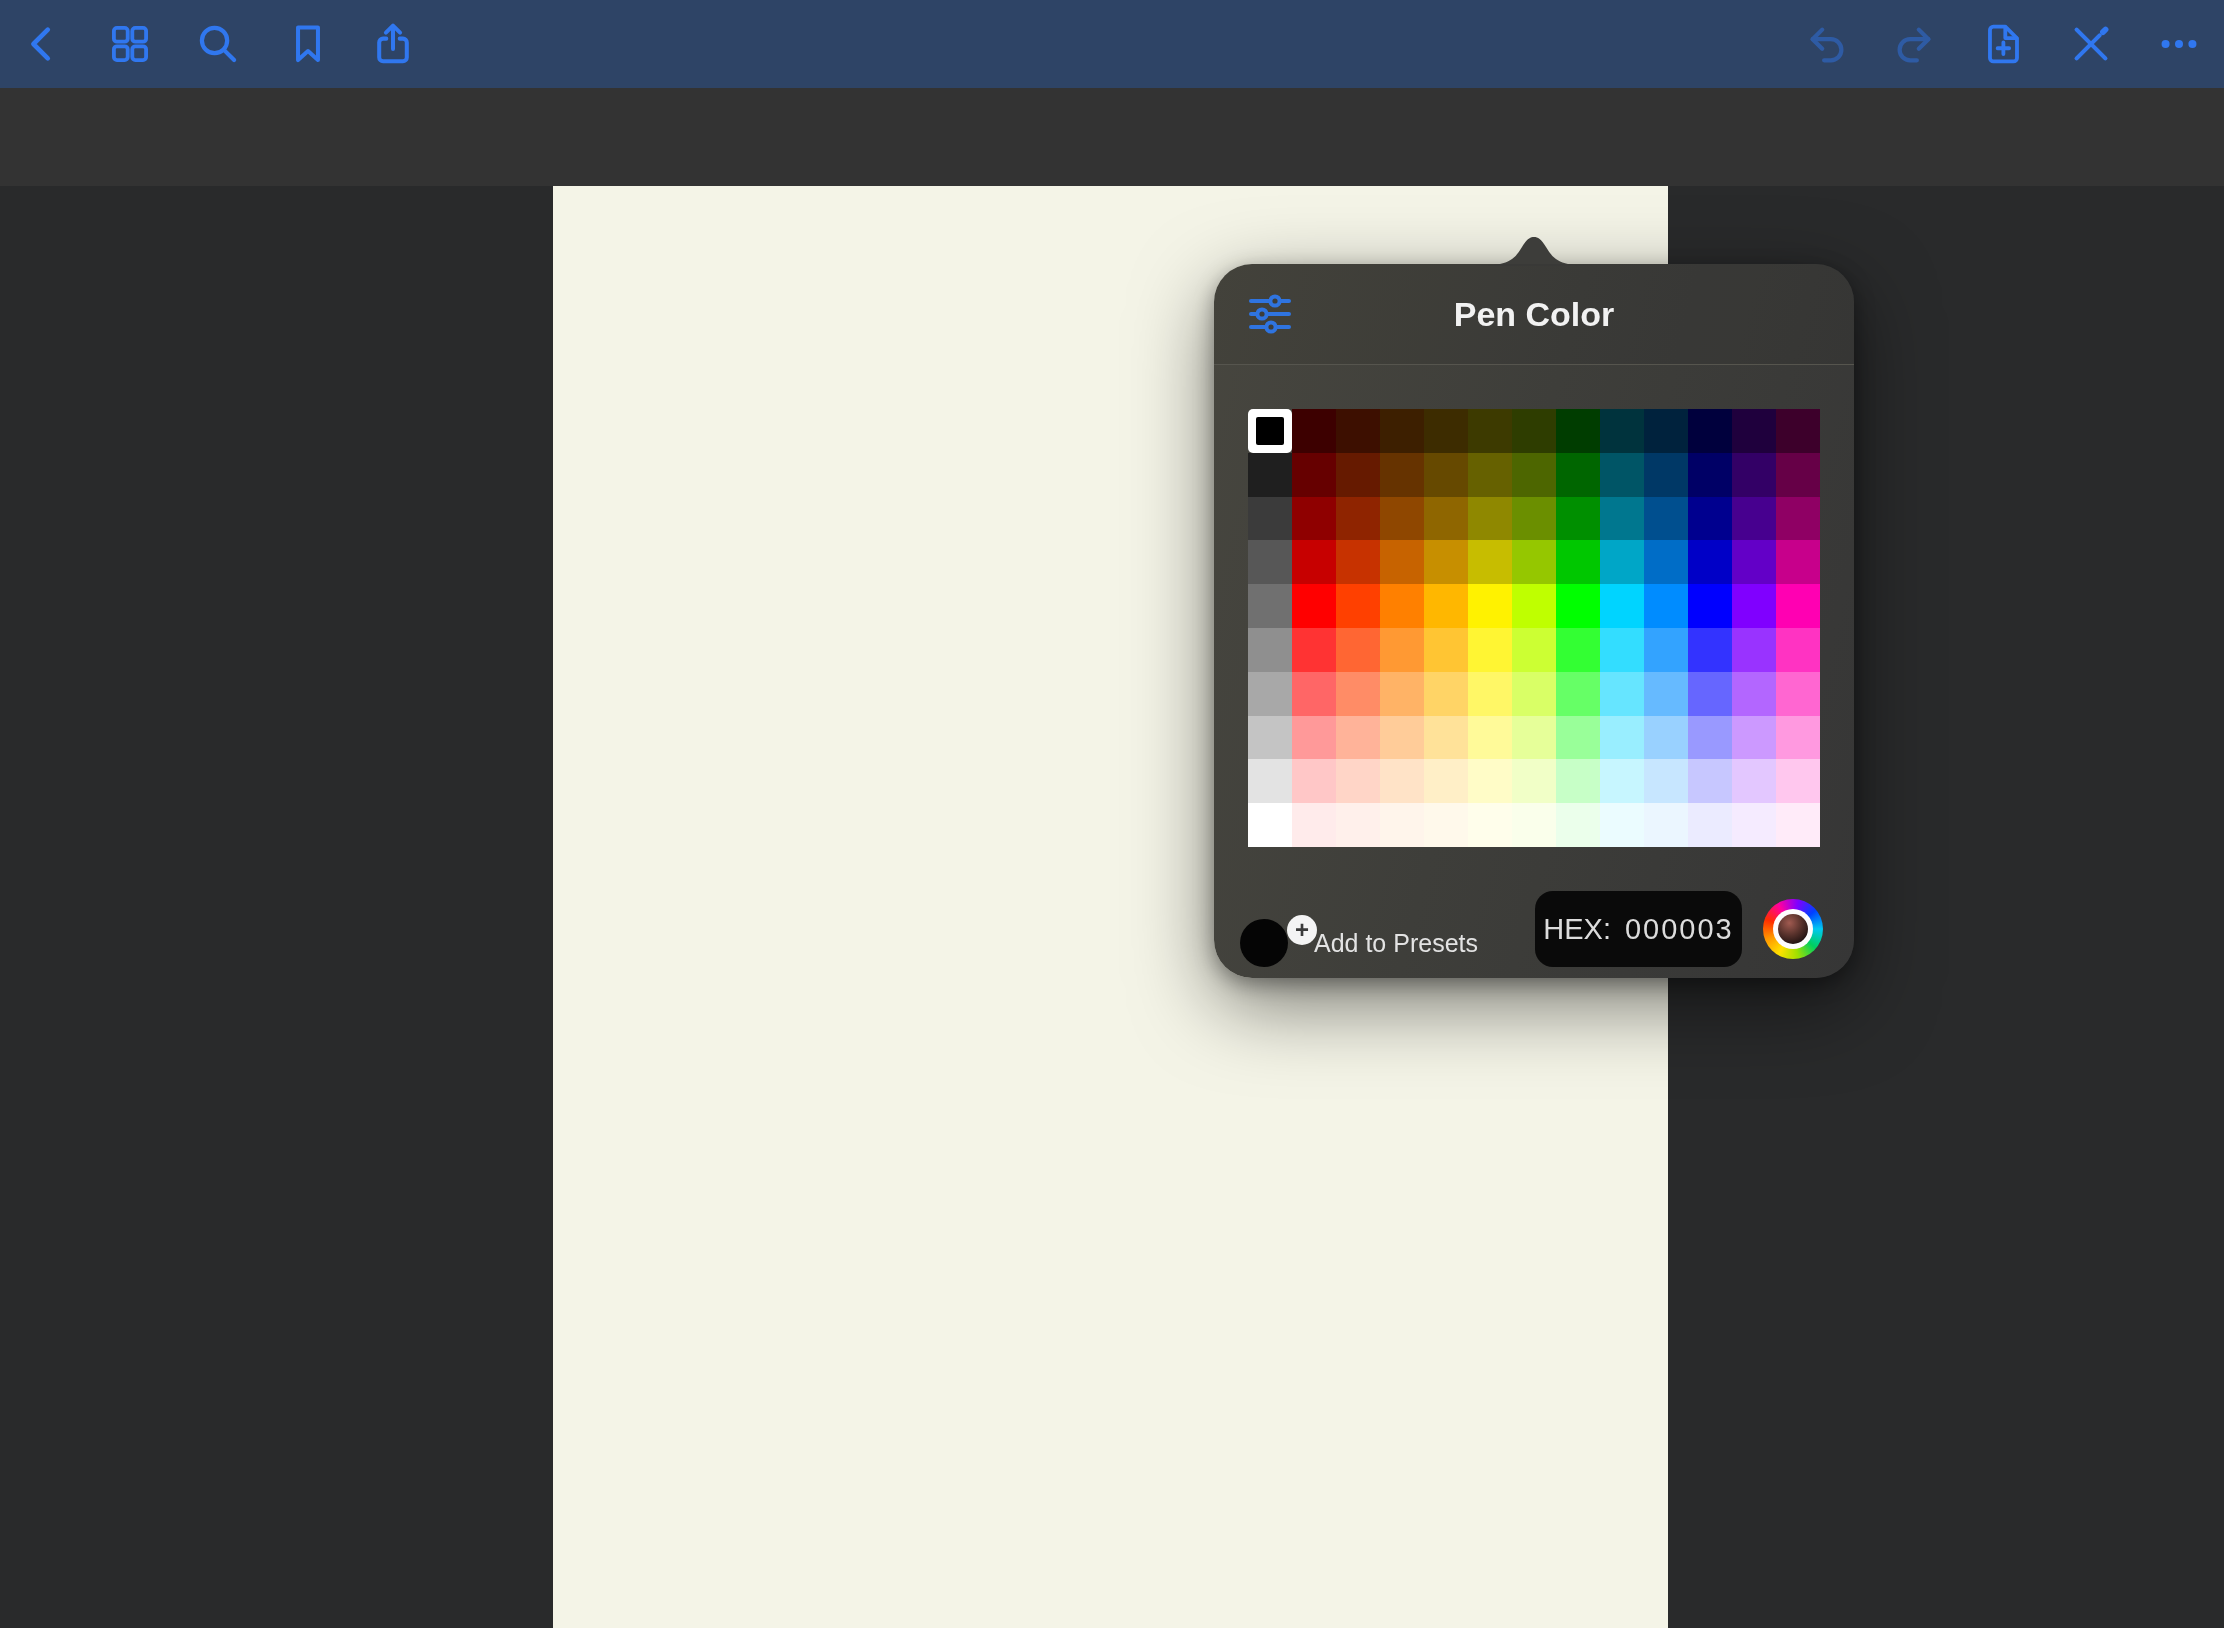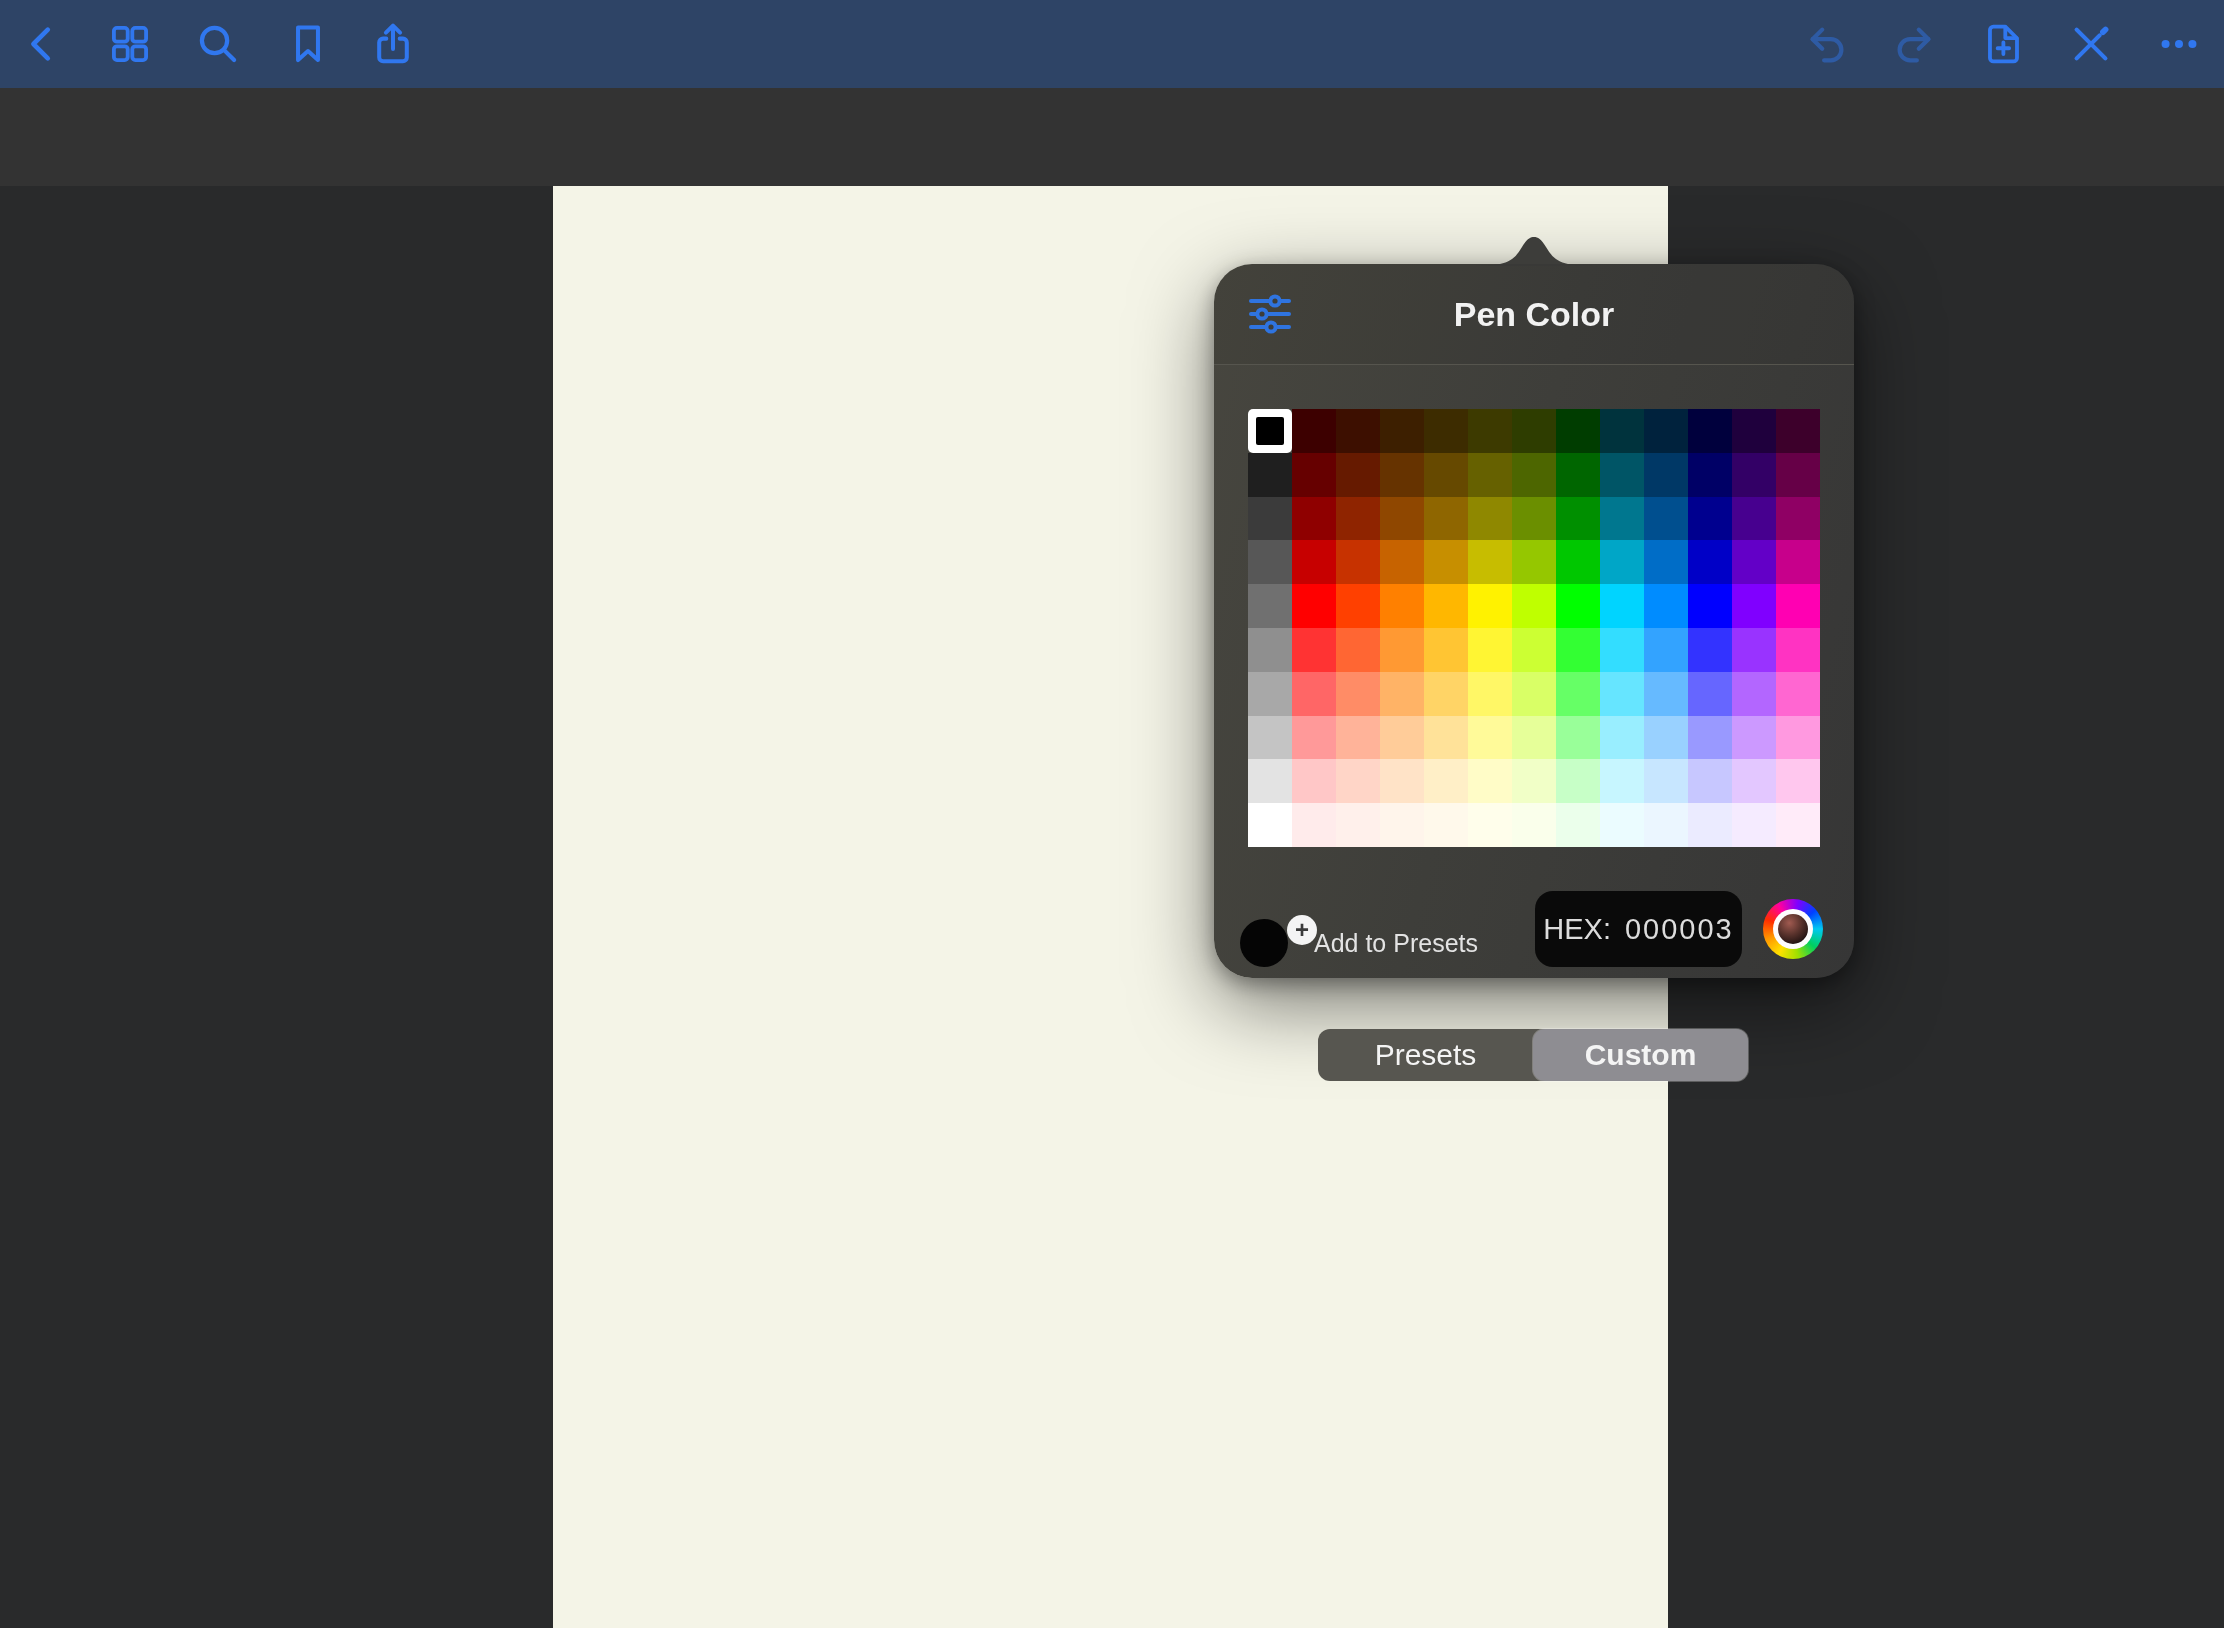--- a/index.html
+++ b/index.html
@@ -460,19 +460,15 @@
         <span>HEX:</span>
         <span class="digits">000003</span>
       </div>
       <div class="wheel">
         <div class="ring">
           <div class="sphere"></div>
         </div>
       </div>
     </div>
 
-    <div class="tabs">
-      <div class="tab">Presets</div>
-      <div class="tab selected">Custom</div>
-    </div>
   </div>
 
 </div>
 
 </body></html>

